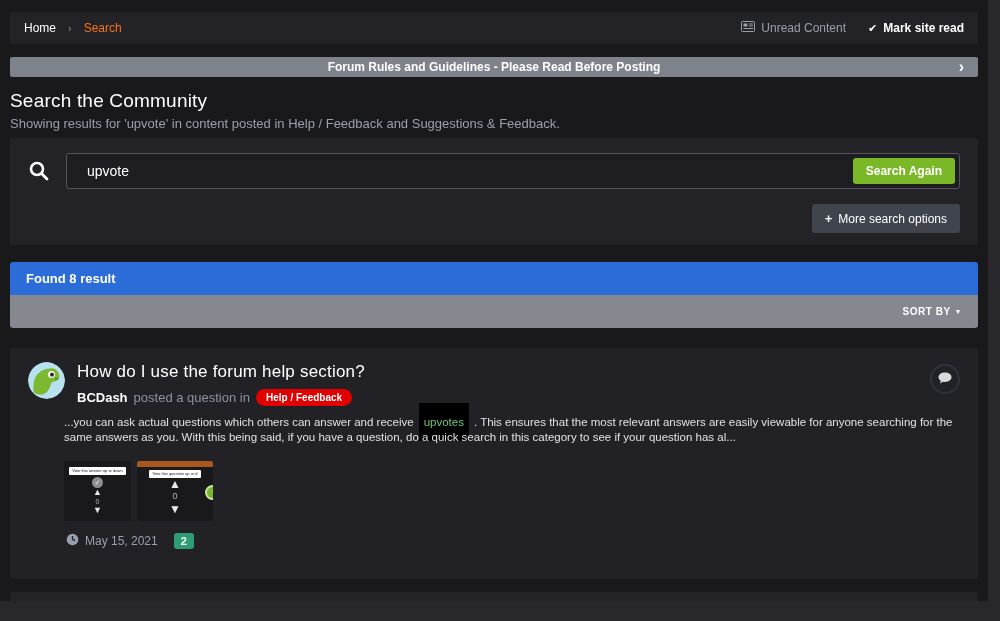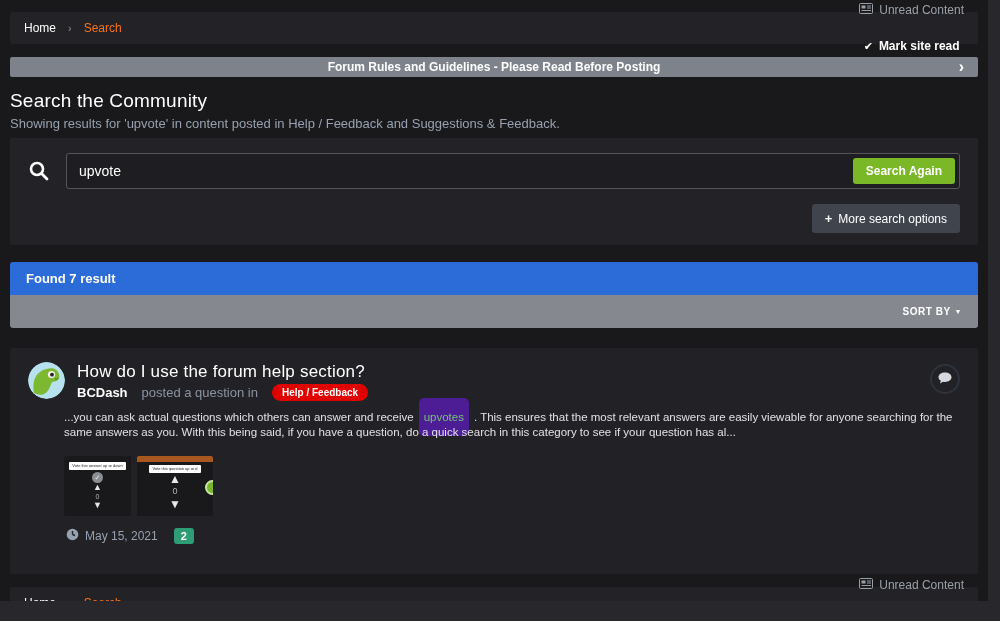--- a/index.html
+++ b/index.html
@@ -24,21 +24,21 @@
     background:#232327;
     border-radius:2px;
     display:flex; align-items:center; justify-content:space-between;
     padding:0 14px;
     font-size:12px;
   }
   .crumbs { display:flex; align-items:center; gap:12px; }
   .crumb-home { color:#ffffff; cursor:pointer; }
   .crumb-sep { color:#6f7680; font-size:11px; font-weight:bold; }
   .crumb-current { color:#f97316; cursor:pointer; }
-  .bar-right { display:flex; align-items:center; gap:22px;flex-direction:column; }
+  .bar-right { display:flex; align-items:center; gap:22px; }
   .bar-link { display:flex; align-items:center; gap:6px; cursor:pointer; }
   .muted-link { color:#9aa0a8; }
   .white-link { color:#ffffff; font-weight:bold; }
   .check-glyph { font-size:11px; color:#fff; }
 
   
   .banner {
     margin:13px 10px 0;
     height:20px;
     background:#7e838b;
@@ -73,21 +73,21 @@
   .mag-icon { flex:0 0 auto; display:flex; }
   .input-wrap { position:relative; flex:1; }
   .search-input {
     width:100%; height:36px;
     background:#1e1e22;
     border:1px solid #55565c;
     border-radius:3px;
     color:#ffffff;
     font-size:14px;
     font-family:inherit;
-    padding:0 120px 0 12px;
+    padding:0 120px 0 20px;
     outline:none;
   }
   .search-again-btn {
     position:absolute; right:5px; top:5px;
     height:26px;
     background:#7ab827;
     border:none; border-radius:3px;
     color:#fff; font-weight:bold; font-size:12px;
     font-family:inherit;
     padding:0 13px;
@@ -129,21 +129,21 @@
   .result-card {
     margin:20px 10px 0;
     background:#222226;
     border-radius:2px;
     padding:14px 18px 18px;
     position:relative;
   }
   .result-head { display:flex; gap:12px; }
   .avatar { width:37px; height:37px; border-radius:50%; overflow:hidden; flex:0 0 auto; cursor:pointer; }
   .result-title { font-size:17px; color:#ffffff; cursor:pointer; letter-spacing:.2px; }
-  .byline { margin-top:2px; font-size:13px; color:#8a94a3; display:flex; align-items:center; gap:14px; }
+  .byline { margin-top:7px; font-size:13px; color:#8a94a3; display:flex; align-items:center; gap:6px; }
   .byline .author { color:#ffffff; font-weight:bold; cursor:pointer; }
   .cat-badge {
     background:#e00000; color:#fff;
     font-size:10px; font-weight:bold;
     border-radius:10px;
     padding:3px 10px;
     cursor:pointer;
   }
   .bubble-badge {
     position:absolute; top:16px; right:18px;
@@ -151,23 +151,23 @@
     border:2px solid #2d333d;
     display:flex; align-items:center; justify-content:center;
     cursor:pointer;
   }
   .excerpt {
     margin:9px 0 0 36px;
     font-size:11.5px; line-height:15px;
     color:#dfe1e4;
   }
   .hl {
-    background:#4c1d95; color:#74c27a;
+    background:#000000; color:#74c27a;
     padding:13px 5px; margin:0 5px;
-    border-radius:5px;
+    border-radius:0;
   }
   .thumbs { margin:16px 0 0 36px; display:flex; gap:6px; }
   .thumb {
     height:60px; background:#19191b;
     border-radius:2px; position:relative; overflow:hidden;
     display:flex; flex-direction:column; align-items:center;
     cursor:pointer;
   }
   .thumb-1 { width:67px; padding-top:6px; }
   .thumb-2 { width:76px; }
@@ -265,21 +265,21 @@
     <div class="options-row">
       <button class="more-options-btn">
         <span class="plus-glyph">+</span>
         <span>More search options</span>
       </button>
     </div>
   </div>
 
   <div class="results-head">
     <div class="found-bar">
-      <span>Found 7 result</span>
+      <span>Found 8 result</span>
     </div>
     <div class="sort-bar">
       <span class="sort-by">
         <span>SORT BY</span>
         <span class="sort-caret">▼</span>
       </span>
     </div>
   </div>
 
   <div class="result-card">

